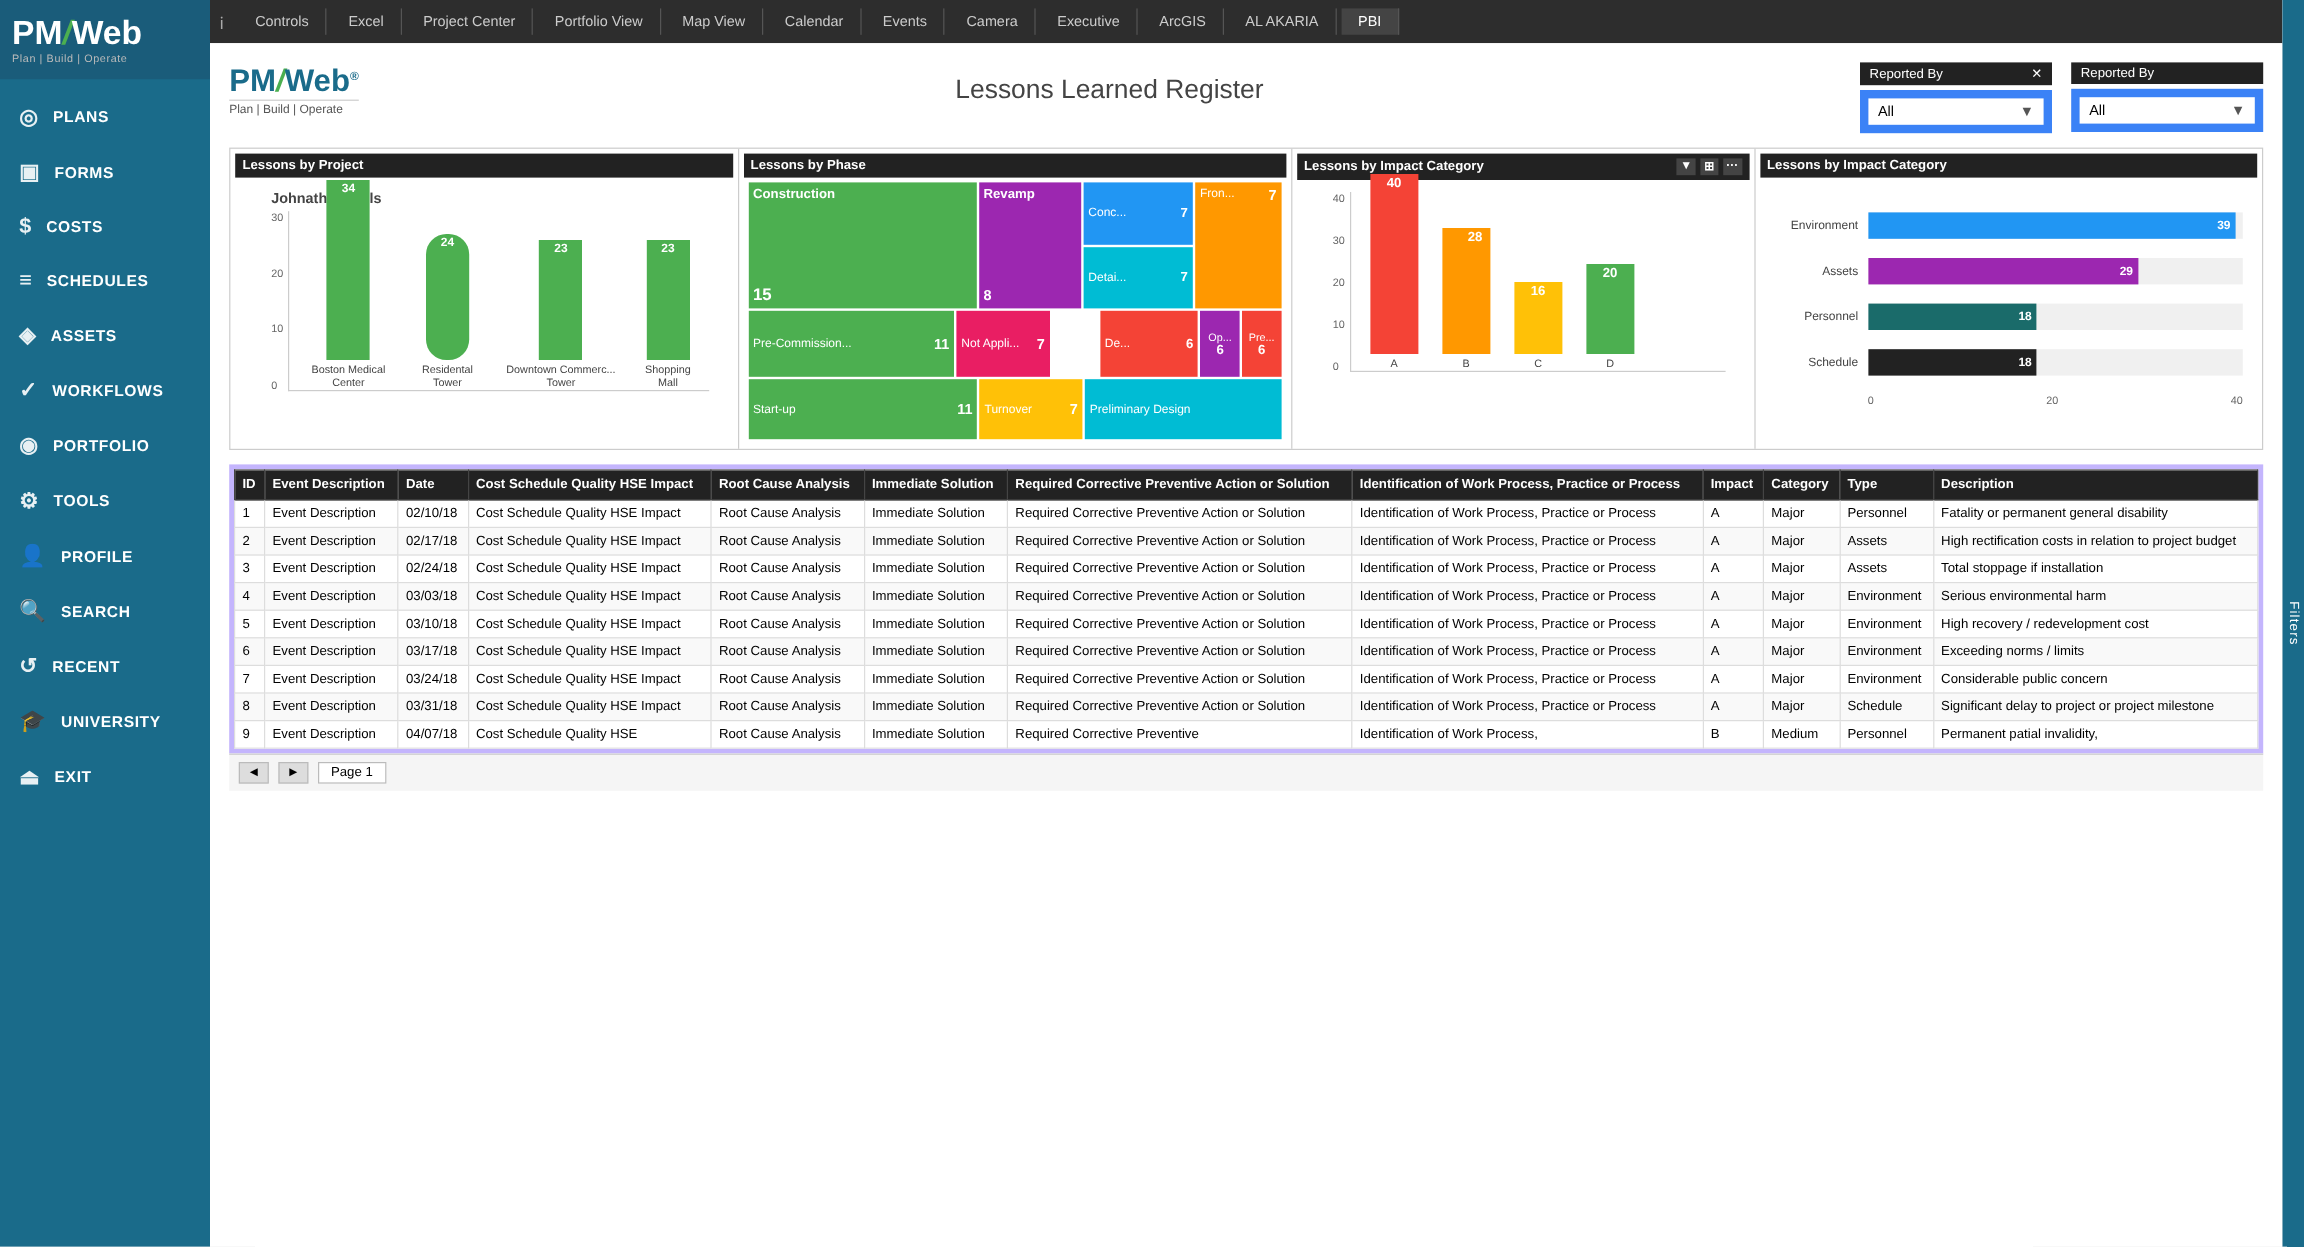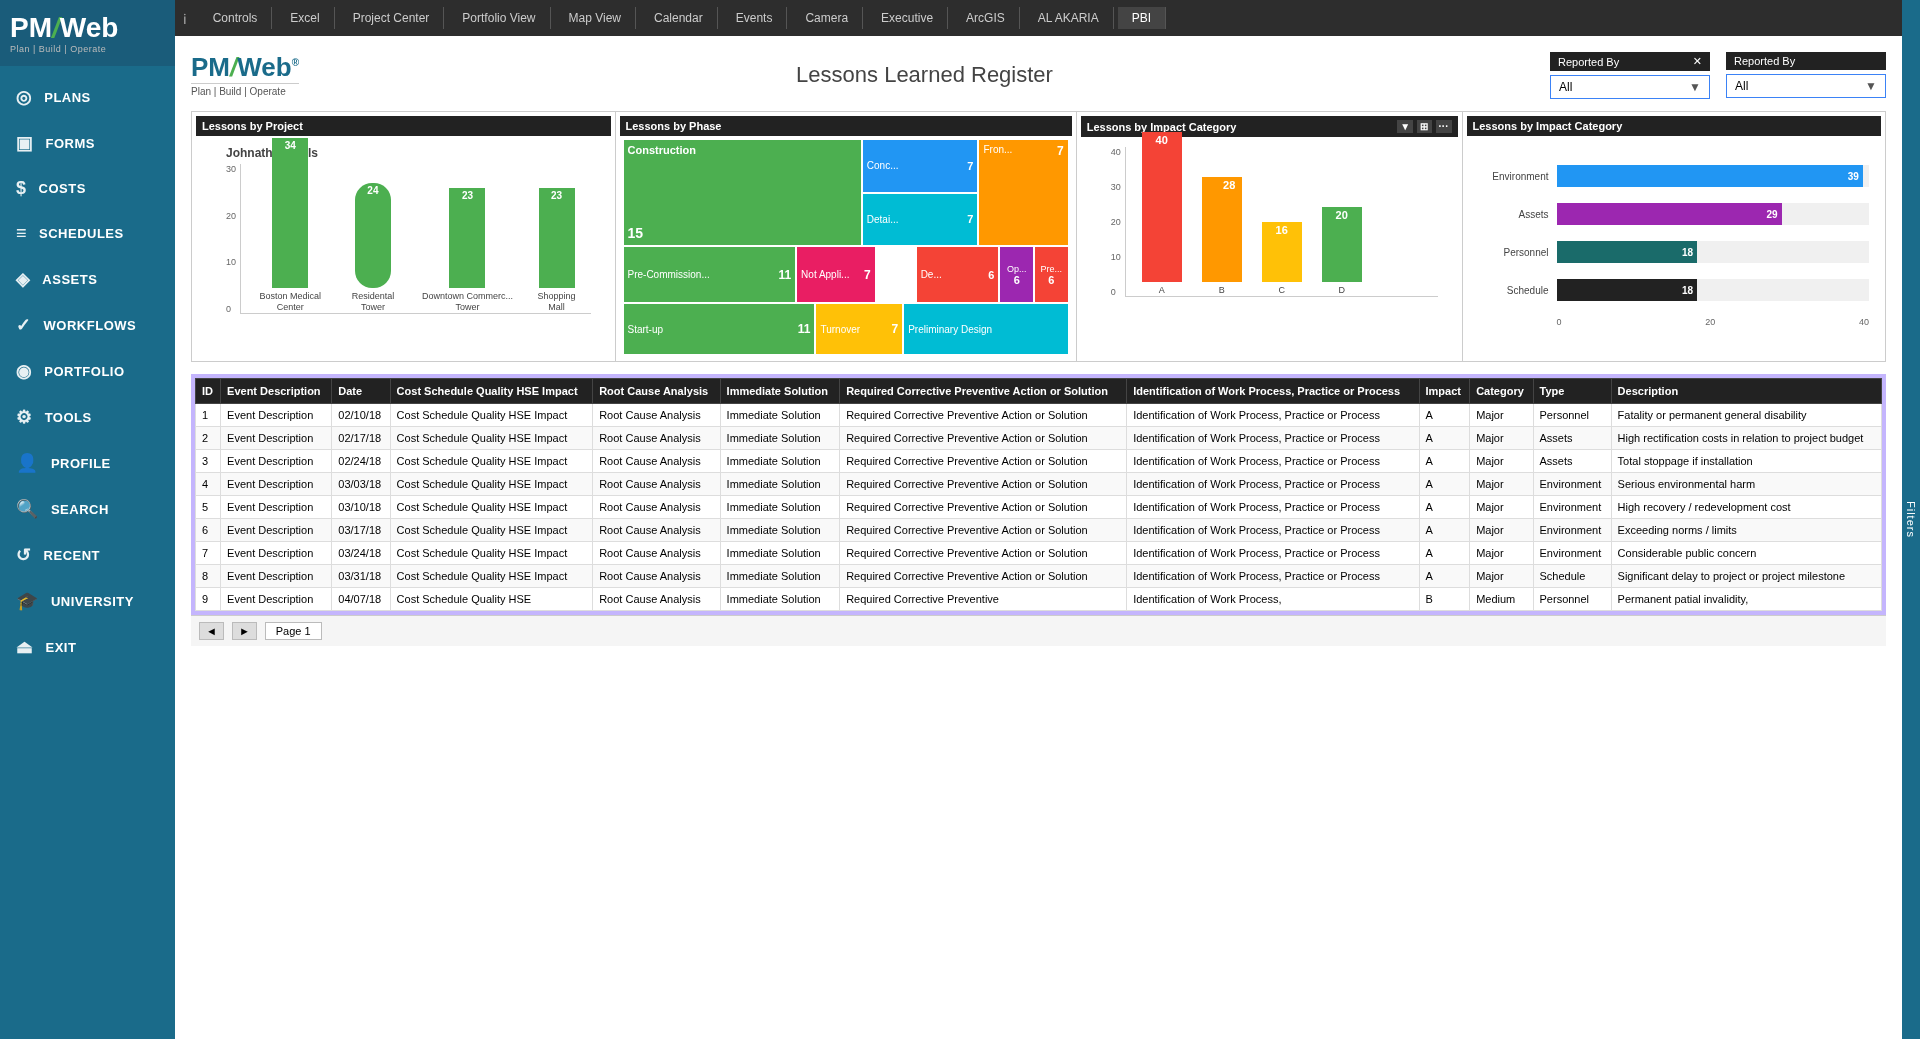--- a/index.html
+++ b/index.html
@@ -104,21 +104,21 @@
       background: #222;
       color: white;
       padding: 3px 8px;
       font-size: 11px;
       min-width: 160px;
       display: flex;
       justify-content: space-between;
       align-items: center;
     }
     .filter-select {
-      border: 1px solid #3b82f6;
+      border: 7px solid #3b82f6;
       padding: 4px 8px;
       font-size: 12px;
       display: flex;
       justify-content: space-between;
       align-items: center;
       min-width: 160px;
       background: white;
       cursor: pointer;
     }
     .filter-select .arrow { color: #555; }
@@ -455,20 +455,24 @@
       <div class="chart-panel" style="flex:1.2;">
         <div class="chart-title">
           <span>Lessons by Phase</span>
         </div>
         <div style="padding:4px;height:220px;">
 
           <div style="display:flex;gap:2px;height:105px;margin-bottom:2px;">
             <div style="background:#4caf50;flex:2;display:flex;flex-direction:column;justify-content:space-between;padding:4px;color:white;cursor:pointer;">
               <span style="font-size:11px;font-weight:bold;">Construction</span>
               <span style="font-size:14px;font-weight:bold;">15</span>
+            </div>
+            <div style="background:#9c27b0;flex:0.85;display:flex;flex-direction:column;justify-content:space-between;padding:4px;color:white;cursor:pointer;">
+              <span style="font-size:11px;font-weight:bold;">Revamp</span>
+              <span style="font-size:12px;font-weight:bold;">8</span>
             </div>
             <div style="display:flex;flex-direction:column;gap:2px;flex:1;">
               <div style="background:#2196f3;flex:1;display:flex;justify-content:space-between;align-items:center;padding:4px;color:white;cursor:pointer;">
                 <span style="font-size:10px;">Conc...</span>
                 <span style="font-size:11px;font-weight:bold;">7</span>
               </div>
               <div style="background:#00bcd4;flex:1;display:flex;justify-content:space-between;align-items:center;padding:4px;color:white;cursor:pointer;">
                 <span style="font-size:10px;">Detai...</span>
                 <span style="font-size:11px;font-weight:bold;">7</span>
               </div>

